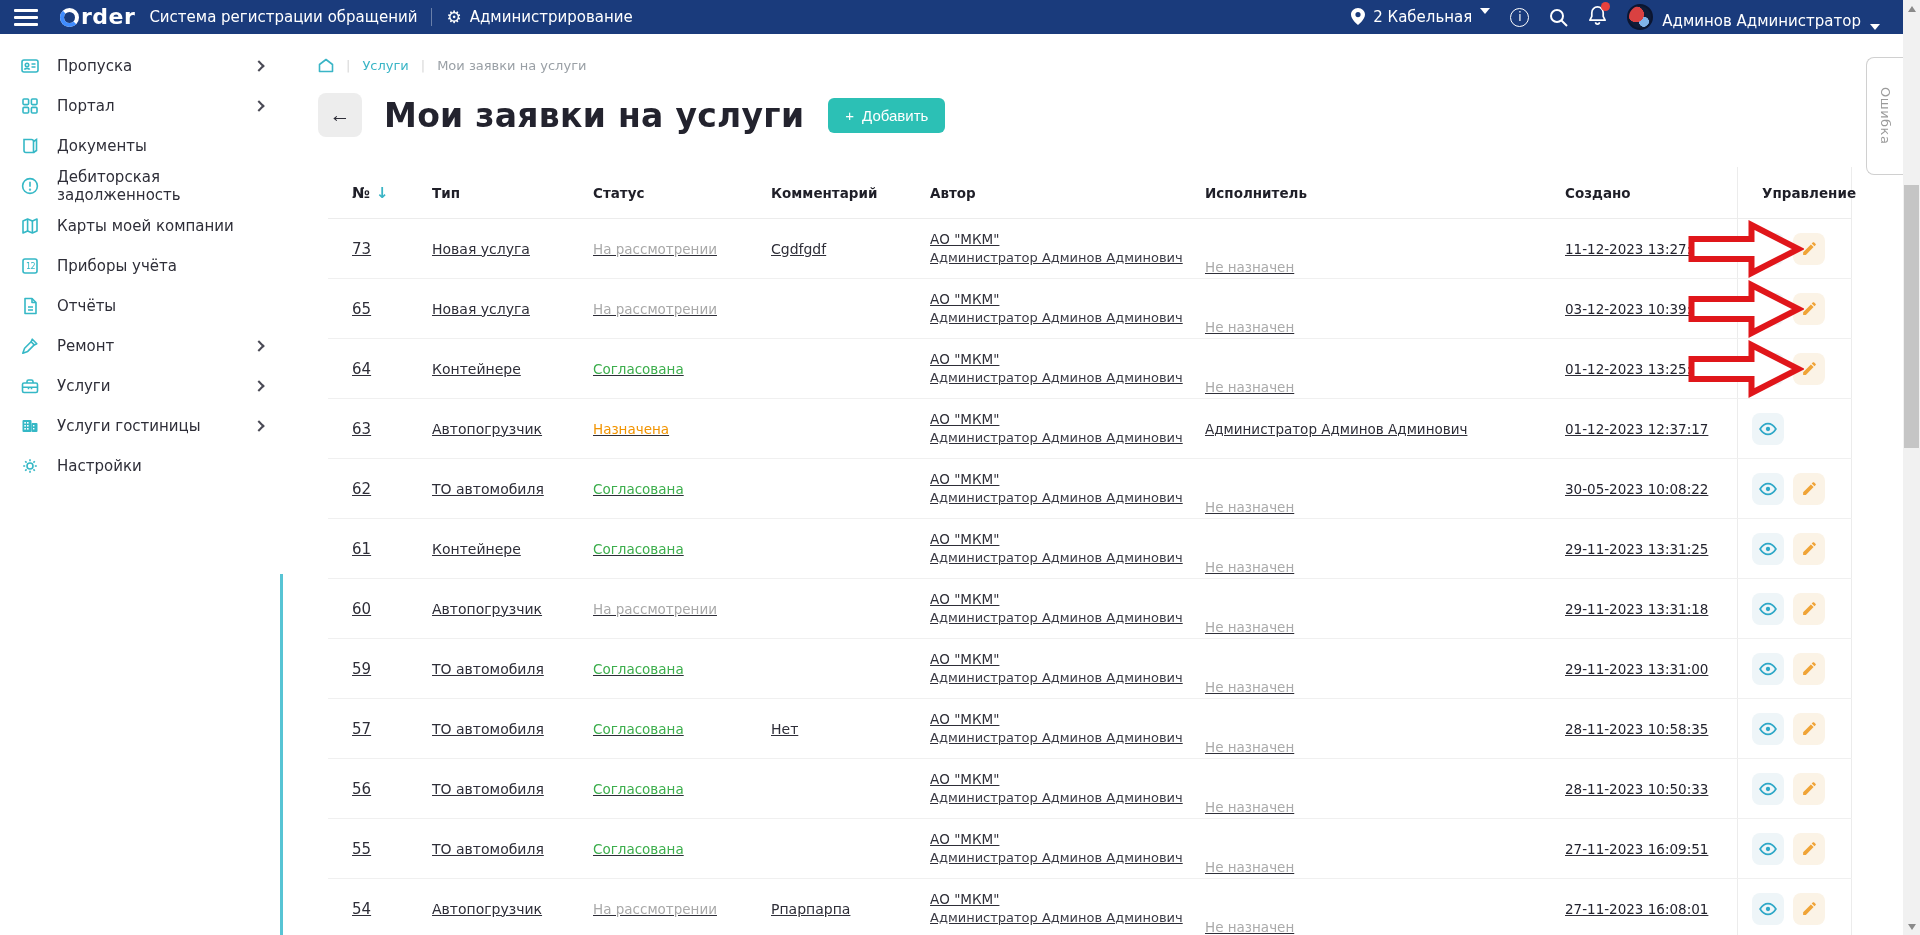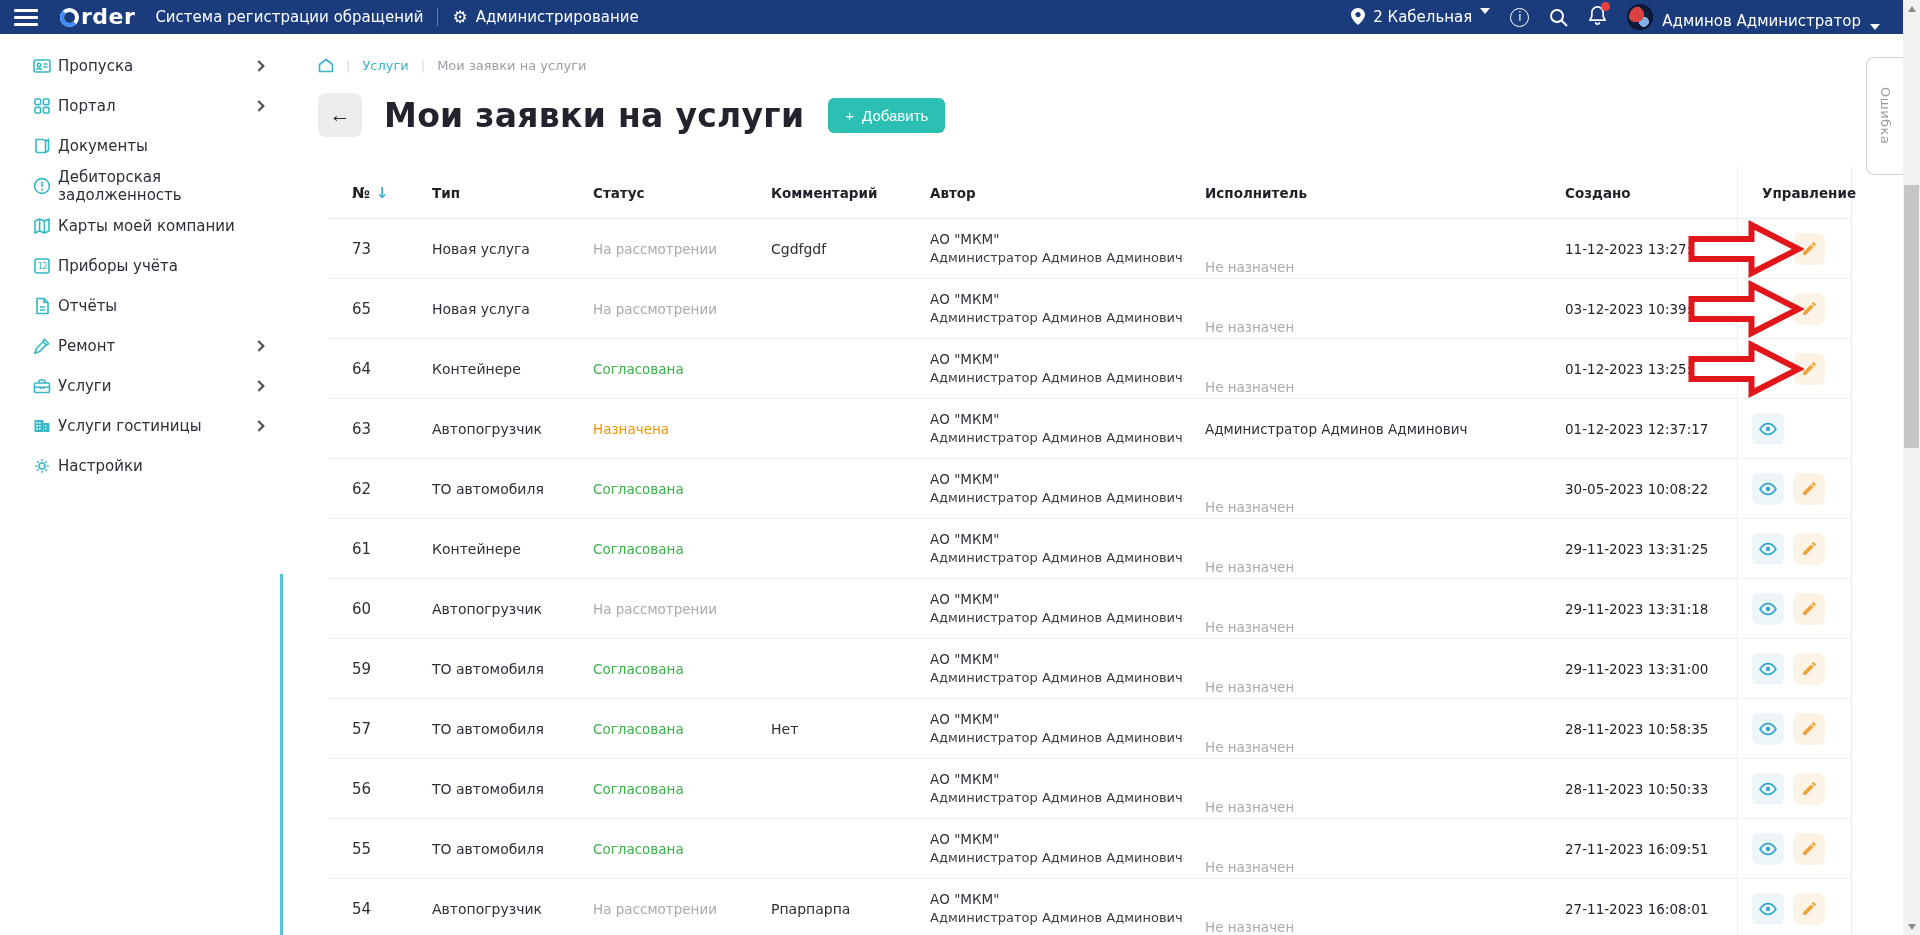--- a/index.html
+++ b/index.html
@@ -9,40 +9,40 @@
   
   .topbar { position:absolute; top:0; left:0; right:0; height:34px; background:#1a3b7c; color:#fff;
             display:flex; align-items:center; padding:0 14px; gap:14px; z-index:10; }
   .burger { display:flex; flex-direction:column; gap:4px; width:24px; cursor:pointer; }
   .burger span { display:block; height:3px; background:#fff; border-radius:1px; }
   .logo { display:flex; align-items:center; gap:2px; margin-left:8px; }
   .logo-o { width:19px; height:19px; border-radius:50%; border:4px solid #fff; position:relative; }
   .logo-o::after { content:""; position:absolute; inset:-4px; border:4px solid transparent;
                    border-left-color:#3f8cff; border-bottom-color:#3f8cff; border-radius:50%; }
   .logo-text { font-size:22px; font-weight:bold; letter-spacing:.5px; line-height:1; }
-  .app-title { font-size:15px; margin-left:6px; }
+  .app-title { font-size:15px; margin-left:0; }
   .tb-divider { width:1px; height:18px; background:rgba(255,255,255,.35); }
   .admin-item { display:flex; align-items:center; gap:8px; font-size:15px; cursor:pointer; }
   .gear-glyph { font-size:17px; line-height:1; }
   .tb-right { margin-left:auto; display:flex; align-items:center; gap:20px; margin-right:26px; }
   .loc { display:flex; gap:8px; font-size:15px; cursor:pointer; }
   .caret-down { width:0; height:0; border-left:5px solid transparent; border-right:5px solid transparent; border-top:6px solid #fff; }
   .info-circle { width:19px; height:19px; border:1.6px solid #fff; border-radius:50%; display:flex;
                  align-items:center; justify-content:center; font-size:12px; cursor:pointer; }
   .bell-wrap { position:relative; cursor:pointer; }
   .badge-dot { position:absolute; top:-3px; right:-3px; width:9px; height:9px; background:#e8413d; border-radius:50%; }
   .avatar { width:26px; height:26px; border-radius:50%; background:#101c38;
             background-image:radial-gradient(circle at 32% 38%, #d94141 38%, rgba(0,0,0,0) 40%),
                              radial-gradient(circle at 68% 72%, #7fb3e8 22%, rgba(0,0,0,0) 24%);
             border:2px solid #0b1530; }
   .user-menu { display:flex; align-items:flex-end; gap:9px; font-size:15px; cursor:pointer; }
 
   
   .sidebar { position:absolute; top:34px; left:0; width:283px; bottom:0; background:#fff; padding-top:12px; z-index:5; }
-  .side-item { height:40px; display:flex; align-items:center; gap:6px; padding:0 20px 0 32px;
+  .side-item { height:40px; display:flex; align-items:center; gap:17px; padding:0 20px 0 20px;
                font-size:15px; color:#2e2e38; cursor:pointer; }
   .side-item svg { flex:0 0 auto; }
   .chev { margin-left:auto; width:8px; height:8px; border-right:2px solid #4a4a55; border-top:2px solid #4a4a55;
           transform:rotate(45deg); }
   .side-scroll-line { position:absolute; right:0; top:540px; bottom:0; width:3px; background:#57c4d4; }
 
   
   .main { position:absolute; top:34px; left:283px; right:17px; bottom:0; background:#fff; overflow:hidden;
           padding:24px 0 0 35px; }
   .breadcrumb { display:flex; align-items:center; gap:12px; font-size:13px; }
@@ -54,21 +54,21 @@
               color:#2e2e38; cursor:pointer; display:flex; align-items:center; justify-content:center; }
   .page-title { font-size:33px; font-weight:bold; color:#23232e; margin-left:22px; letter-spacing:.3px; }
   .add-btn { margin-left:24px; background:#2cc0b5; color:#fff; border:none; border-radius:6px;
              font-size:15px; padding:9px 17px; display:flex; align-items:center; gap:8px; cursor:pointer; }
 
   
   .table-wrap { position:relative; margin:30px 0 0 10px; width:1524px; }
   .trow, .thead-row { display:grid; grid-template-columns:104px 161px 178px 159px 275px 360px 172px 115px;
                       align-items:center; }
   .thead-row { min-height:52px; border-bottom:1px solid #ececec; font-size:13.5px; font-weight:bold; color:#1f1f28; }
-  .trow { min-height:60px; border-bottom:1px solid #f0f0f0; position:relative; font-size:14px; color:#2e2e38; }
+  .trow { min-height:60px; border-bottom:1px solid #f0f0f0; position:relative; font-size:14px; color:#2e2e38;text-decoration:underline; }
   .c-num { padding-left:24px; font-size:15px; }
   .sort-arrow { color:#3ab5c6; margin-left:6px; font-weight:bold; }
   .status { font-size:13.5px; }
   .author-org { font-size:13.5px; color:#2e2e38; line-height:1.4; }
   .author-name { font-size:13px; color:#3c3c46; line-height:1.4; }
   .exec { font-size:13.5px; }
   .exec.gray { color:#aaaaaa;margin-top:36px; }
   .created { font-size:13.5px; color:#23232e; }
   .c-manage { align-self:stretch; display:flex; align-items:center; gap:9px; padding-left:14px;
               border-left:1px solid #ececec; border-right:1px solid #ececec; }

